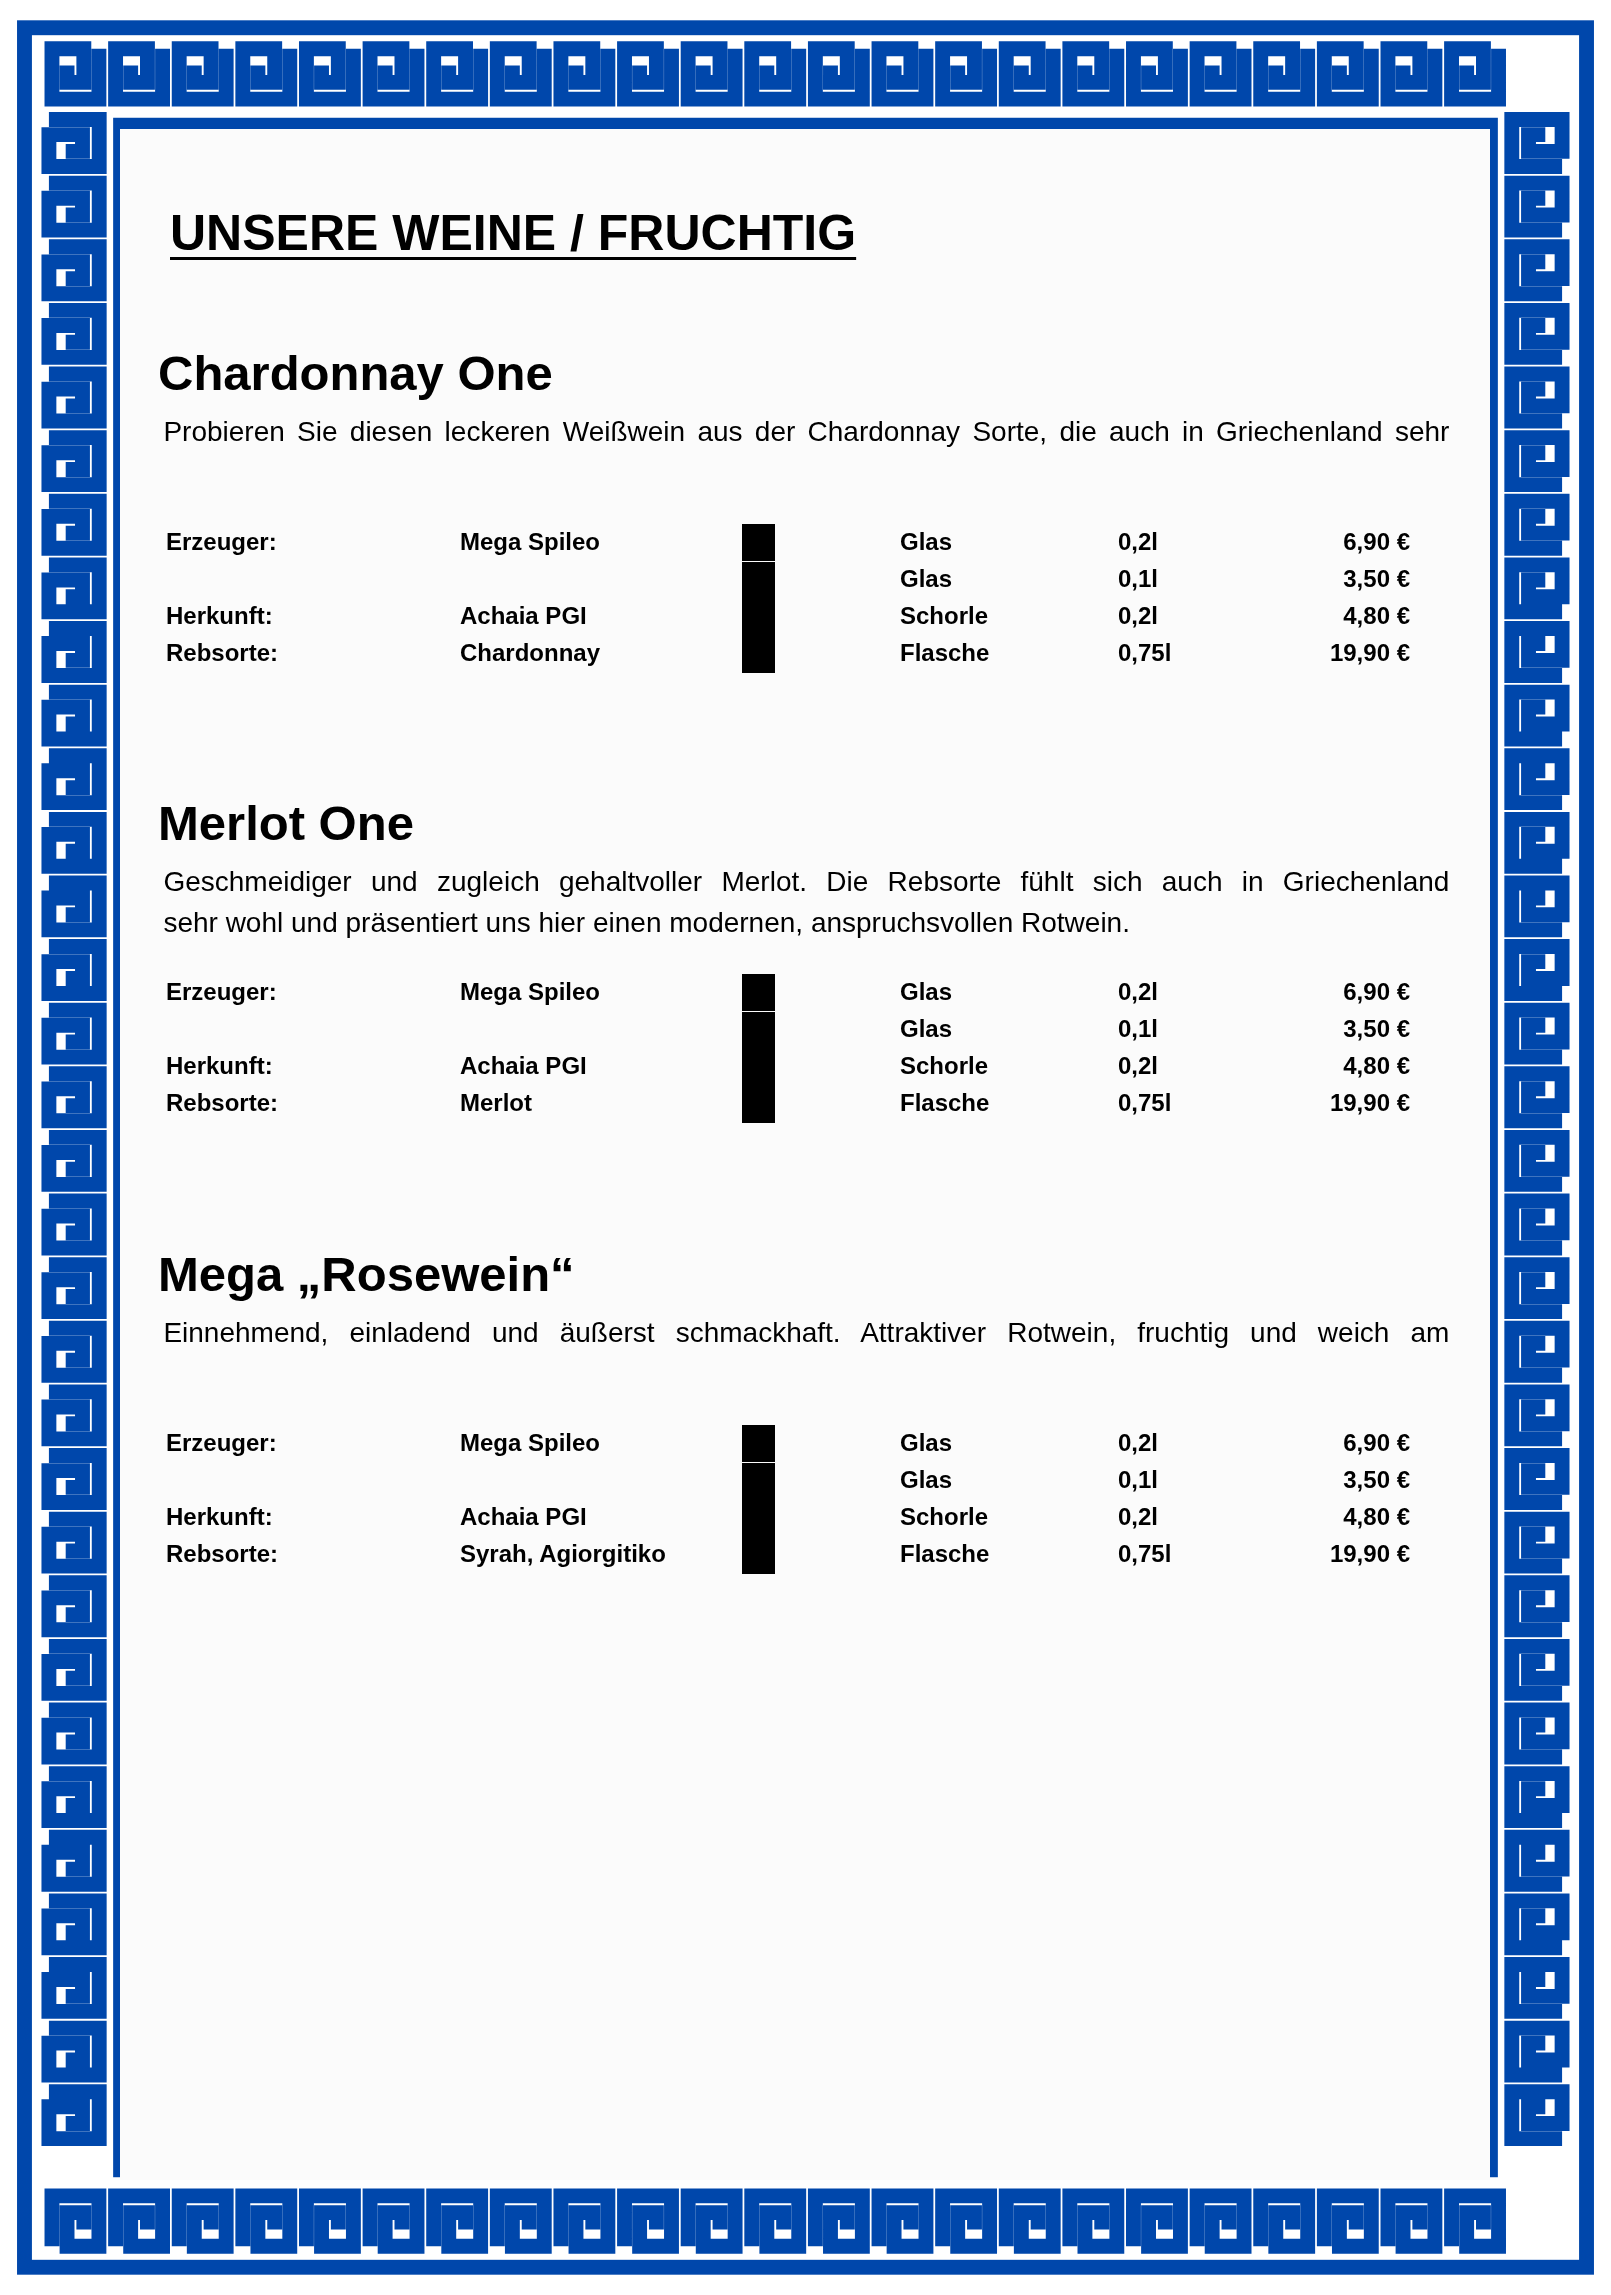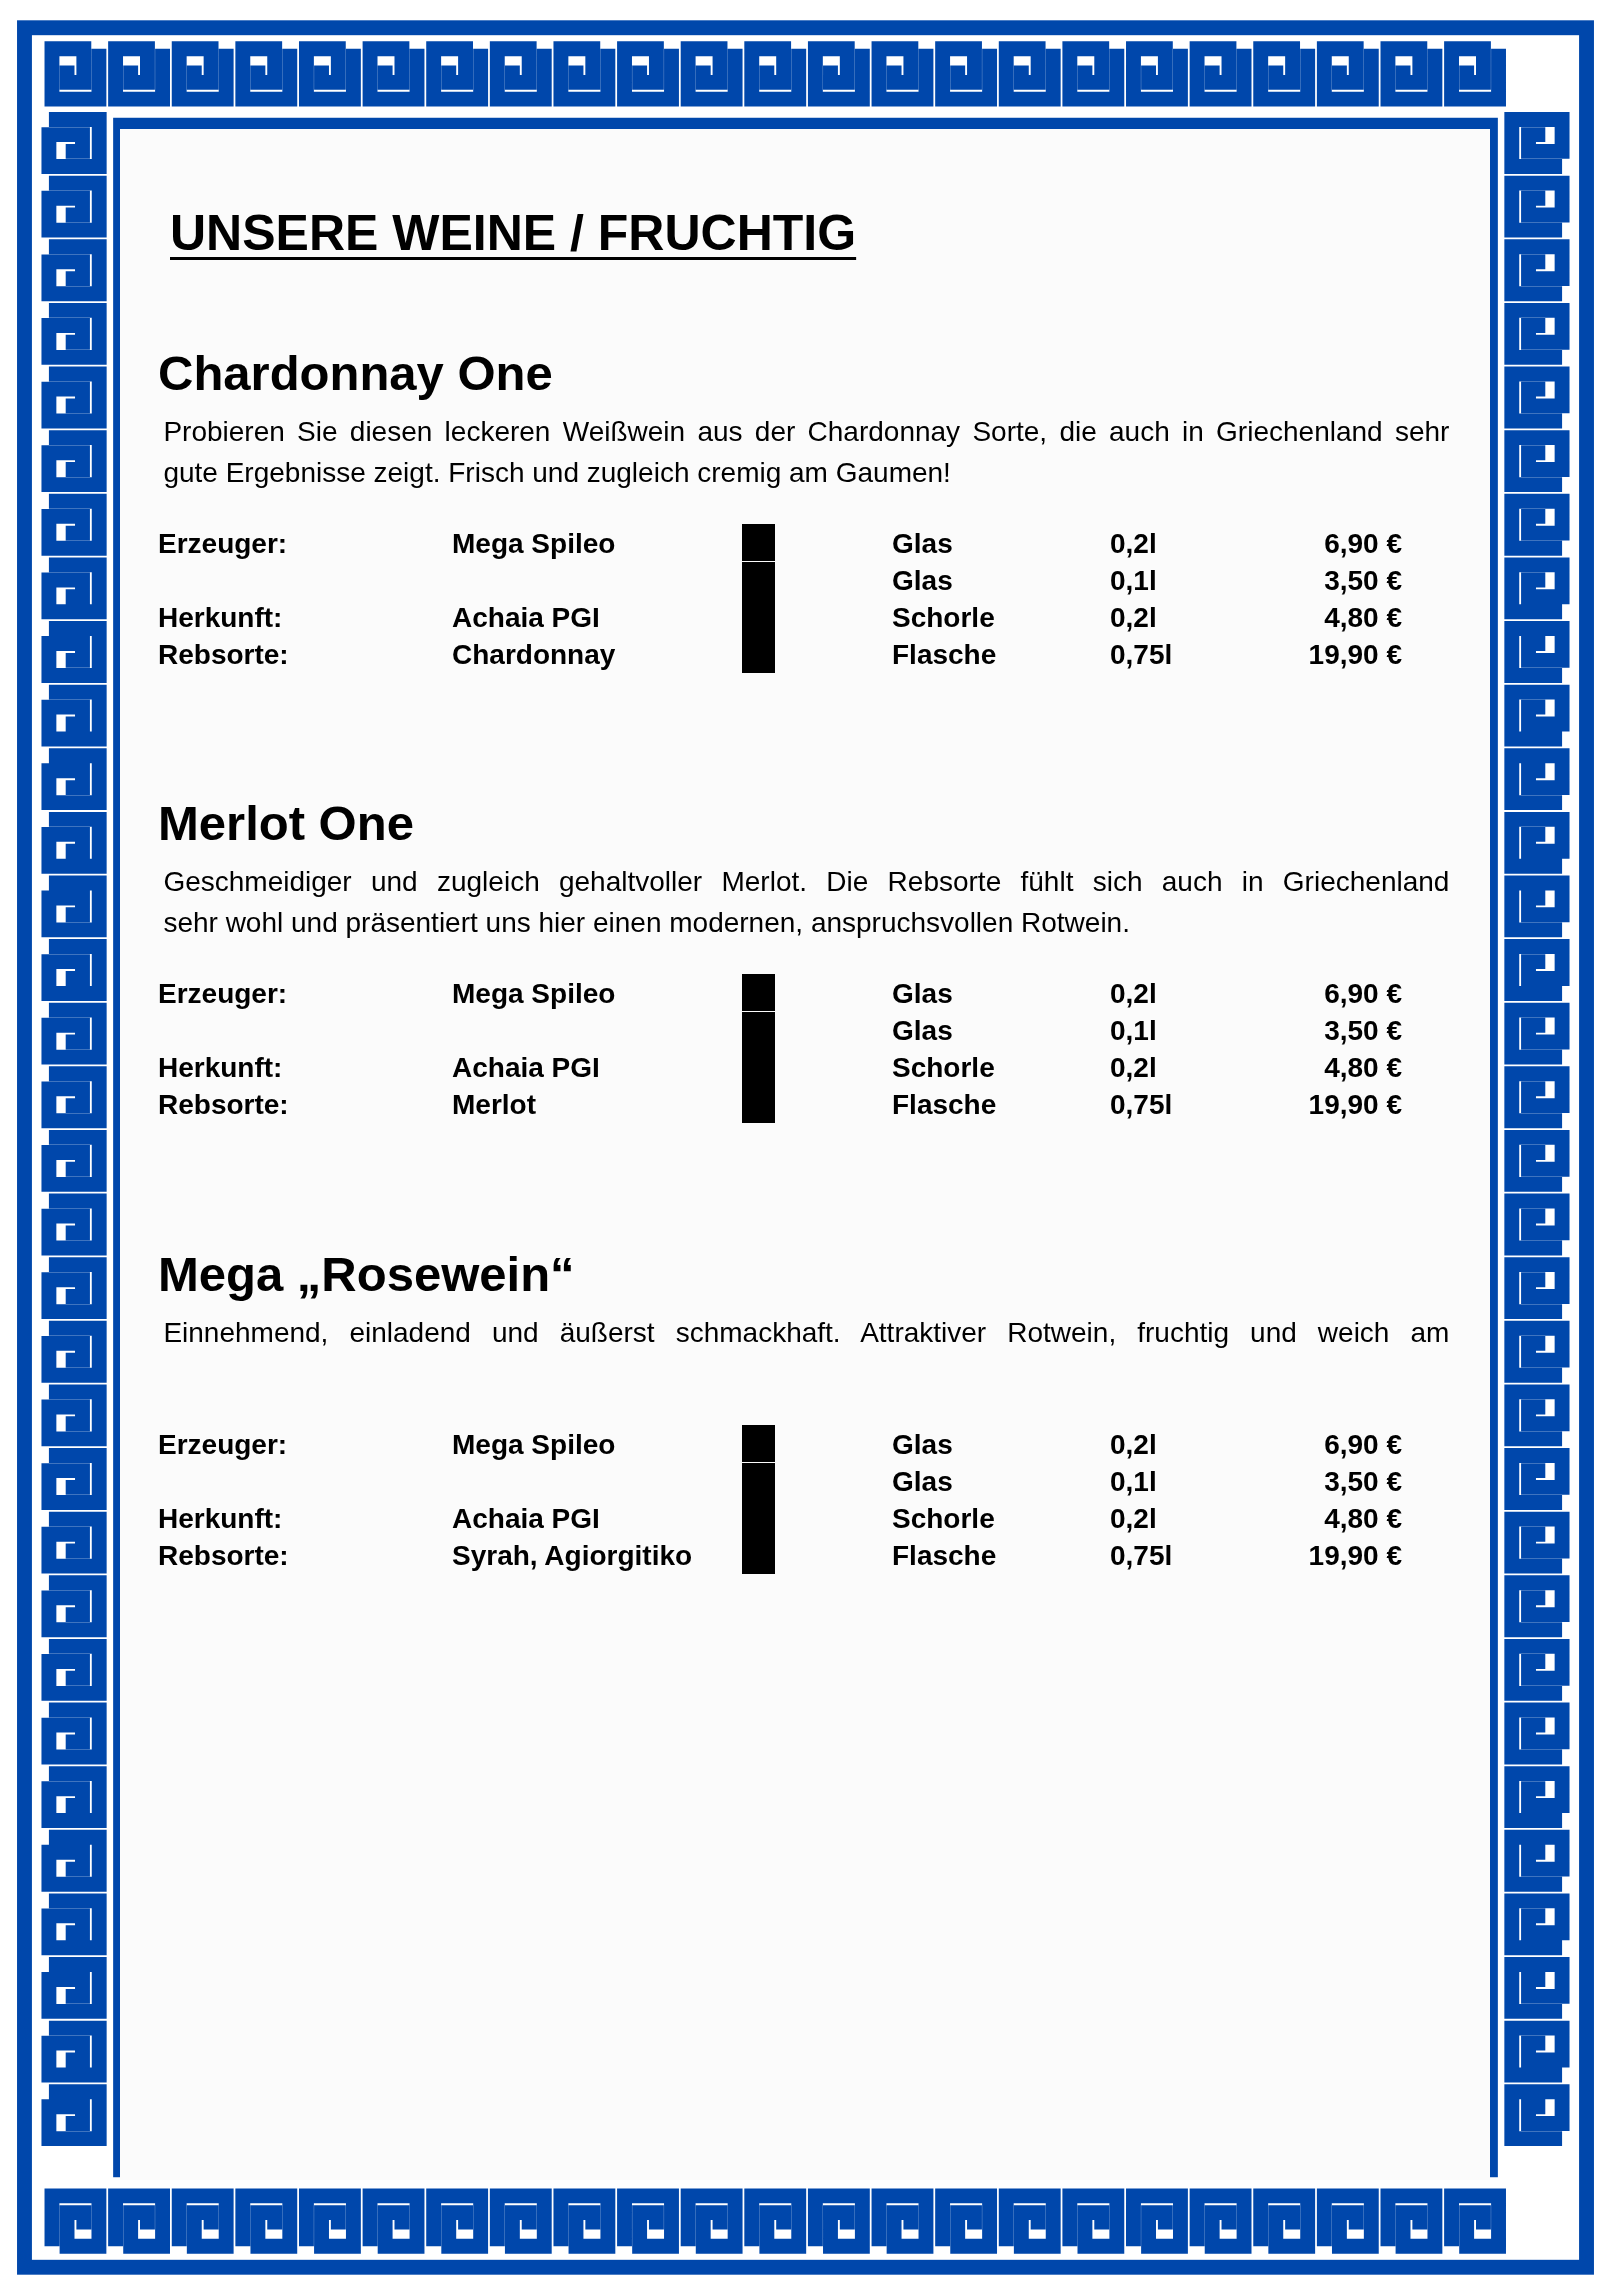--- a/index.html
+++ b/index.html
@@ -24,22 +24,22 @@
   .wine-name {
     position: absolute; left: 0; top: 0; font-size: 49px; font-weight: bold; white-space: nowrap;
   }
   .desc {
     position: absolute; left: 5.4px; top: 66px; width: 1286px;
     font-size: 28px; line-height: 41px; text-align: justify;
   }
   .desc-line { display: block; white-space: nowrap; }
   .desc-line.just { text-align: justify; text-align-last: justify; }
   .row {
-    position: absolute; left: 0; width: 1286px; height: 38px;
-    font-size: 28px; font-weight: bold; white-space: nowrap;
+    position: absolute; left: 8px; width: 1286px; height: 38px;
+    font-size: 24px; font-weight: bold; white-space: nowrap;
   }
   .row span { position: absolute; top: 0; }
   .c-label { left: 0; }
   .c-value { left: 255px; margin-left: 39px; }
   .c-type { left: 734px; }
   .c-vol { left: 952px; }
   .c-price { right: 42px; }
   .bar-seg {
     position: absolute; left: 584px; width: 32.5px; height: 37px; background: #000;
   }
@@ -165,21 +165,20 @@
   </svg>
 
 <div class="panel"></div>
 
 <h1 class="title" style="margin:8px">UNSERE WEINE / FRUCHTIG</h1>
 
 <div class="section" style="top:345px;">
   <div class="wine-name">Chardonnay One</div>
   <div class="desc">
     <span class="desc-line just">Probieren Sie diesen leckeren Weißwein aus der Chardonnay Sorte, die auch in Griechenland sehr</span>
-    <span class="desc-line">gute Ergebnisse zeigt. Frisch und zugleich cremig am Gaumen!</span>
   </div>
   <div class="bar-seg" style="top:179px;"></div>
   <div class="bar-seg" style="top:217px;"></div>
   <div class="bar-seg" style="top:254px;"></div>
   <div class="bar-seg" style="top:291px;"></div>
   <div class="row" style="top:183px;">
     <span class="c-label">Erzeuger:</span>
     <span class="c-value">Mega Spileo</span>
     <span class="c-type">Glas</span>
     <span class="c-vol">0,2l</span>

